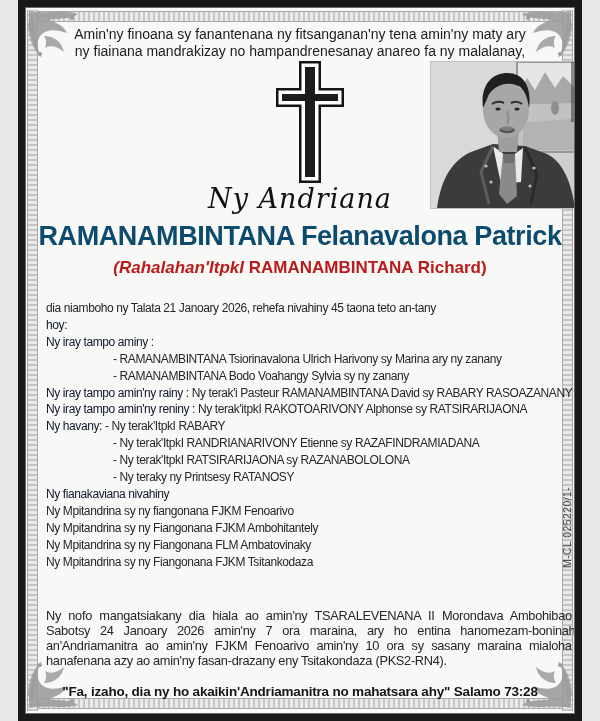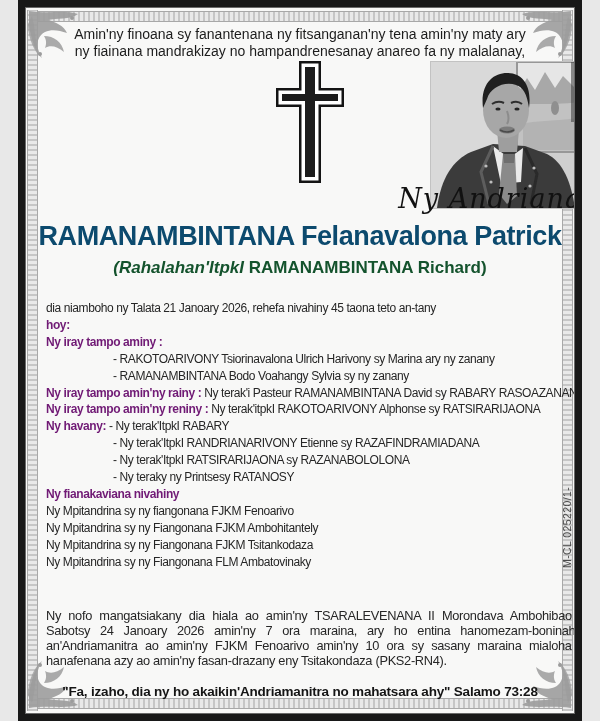--- a/index.html
+++ b/index.html
@@ -24,34 +24,34 @@
   .corner.bl{bottom:10px;left:8px;transform:scaleY(-1)}
   .corner.br{bottom:10px;right:8px;transform:scale(-1,-1)}
   .corner svg{width:100%;height:100%;display:block}
 
   .intro{position:absolute;top:26px;left:40px;right:40px;text-align:center;
     font-size:14px;line-height:16.5px;color:#1c1c1c;z-index:5;}
   .cross{position:absolute;left:258px;top:61px;z-index:5;}
   .photo{position:absolute;left:413px;top:62px;width:154px;height:146px;
     box-shadow:0 0 0 1px #c2c2c2;z-index:5;}
   .photo svg{width:100%;height:100%;display:block}
-  .script-title{position:absolute;top:183px;left:0;right:0;text-align:right;
+  .script-title{position:absolute;top:183px;left:0;right:0;text-align:center;
     font-family:"DejaVu Serif",serif;font-style:italic;font-size:27px;
     letter-spacing:1px;color:#111;z-index:5;}
   .name{position:absolute;top:221px;left:0;right:0;text-align:center;
     font-size:27px;font-weight:700;letter-spacing:-0.4px;color:#0c4a6e;
     white-space:nowrap;z-index:5;}
   .relation{position:absolute;top:258px;left:0;right:0;text-align:center;
-    font-size:17px;font-weight:700;color:#14532d;white-space:nowrap;z-index:5;}
+    font-size:17px;font-weight:700;color:#b91c1c;white-space:nowrap;z-index:5;}
   .relation .it{font-style:italic;}
 
   .body-lines{position:absolute;top:300px;left:28px;right:10px;
     font-size:12px;letter-spacing:-0.4px;line-height:16.9px;z-index:5;}
   .line{white-space:nowrap;}
-  .line b{font-weight:700;color:#701a75;margin-top:35px;}
+  .line b{font-weight:400;color:#0f172a;margin-top:35px;}
   .line.ind{padding-left:67px;}
 
   .funeral{position:absolute;top:608px;left:28px;width:546px;
     font-size:12.8px;letter-spacing:-0.3px;line-height:15px;
     text-align:justify;color:#262626;z-index:5;}
   .verse{position:absolute;top:684px;left:20px;right:20px;text-align:center;
     font-size:13.5px;font-weight:700;letter-spacing:-0.2px;color:#151515;z-index:5;}
 
   .print-code{position:absolute;left:543px;top:486px;height:82px;
     writing-mode:vertical-rl;transform:rotate(180deg);
@@ -173,21 +173,21 @@
       <div class="line">
       <span class="txt">dia niamboho ny Talata 21 Janoary 2026, rehefa nivahiny 45 taona teto an-tany</span>
     </div>
       <div class="line">
       <b class="lbl">hoy:</b>
     </div>
       <div class="line">
       <b class="lbl">Ny iray tampo aminy :</b>
     </div>
       <div class="line ind">
-      <span class="txt">- RAKOTOARIVONY Tsiorinavalona Ulrich Harivony sy Marina ary ny zanany</span>
+      <span class="txt">- RAMANAMBINTANA Tsiorinavalona Ulrich Harivony sy Marina ary ny zanany</span>
     </div>
       <div class="line ind">
       <span class="txt">- RAMANAMBINTANA Bodo Voahangy Sylvia sy ny zanany</span>
     </div>
       <div class="line">
       <b class="lbl">Ny iray tampo amin'ny rainy :</b><span class="txt"> Ny terak'i Pasteur RAMANAMBINTANA David sy RABARY RASOAZANANY</span>
     </div>
       <div class="line">
       <b class="lbl">Ny iray tampo amin'ny reniny :</b><span class="txt"> Ny terak'itpkI RAKOTOARIVONY Alphonse sy RATSIRARIJAONA</span>
     </div>
@@ -206,24 +206,24 @@
       <div class="line">
       <b class="lbl">Ny fianakaviana nivahiny</b>
     </div>
       <div class="line">
       <span class="txt">Ny Mpitandrina sy ny fiangonana FJKM Fenoarivo</span>
     </div>
       <div class="line">
       <span class="txt">Ny Mpitandrina sy ny Fiangonana FJKM Ambohitantely</span>
     </div>
       <div class="line">
+      <span class="txt">Ny Mpitandrina sy ny Fiangonana FLM Ambatovinaky</span>
+    </div>
+      <div class="line">
       <span class="txt">Ny Mpitandrina sy ny Fiangonana FJKM Tsitankodaza</span>
-    </div>
-      <div class="line">
-      <span class="txt">Ny Mpitandrina sy ny Fiangonana FLM Ambatovinaky</span>
     </div>
     </div>
 
   <div class="funeral">Ny nofo mangatsiakany dia hiala ao amin'ny TSARALEVENANA II Morondava Ambohibao ny Sabotsy 24 Janoary 2026 amin'ny 7 ora maraina, ary ho entina hanomezam-boninahitra an'Andriamanitra ao amin'ny FJKM Fenoarivo amin'ny 10 ora sy sasany maraina mialoha ny hanafenana azy ao amin'ny fasan-drazany eny Tsitakondaza (PKS2-RN4).</div>
 
   <div class="verse">"Fa, izaho, dia ny ho akaikin'Andriamanitra no mahatsara ahy" Salamo 73:28</div>
 
   <div class="print-code">M-CL 025220/1-1</div>
 
   <svg class="pen-mark" width="16" height="44">

